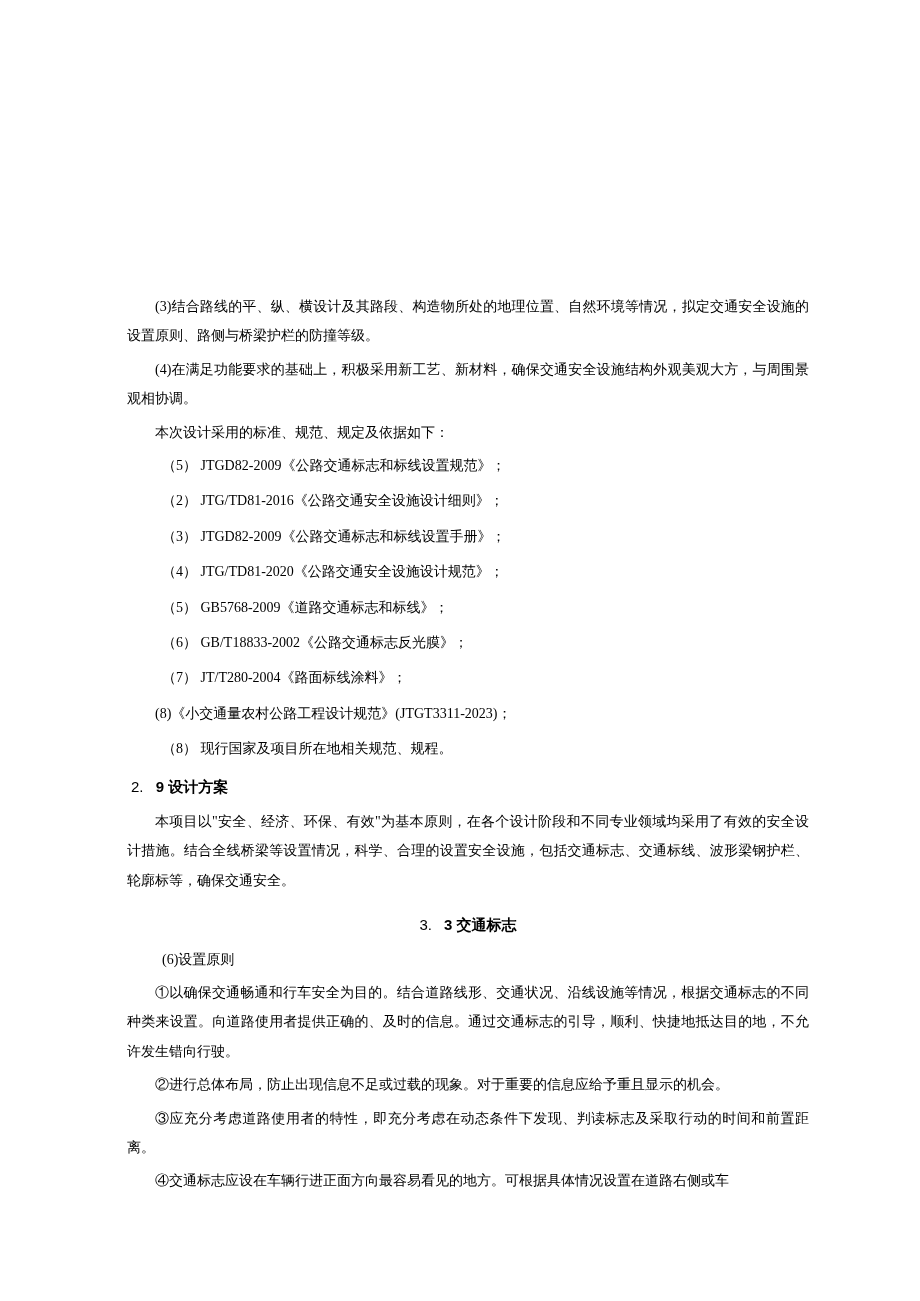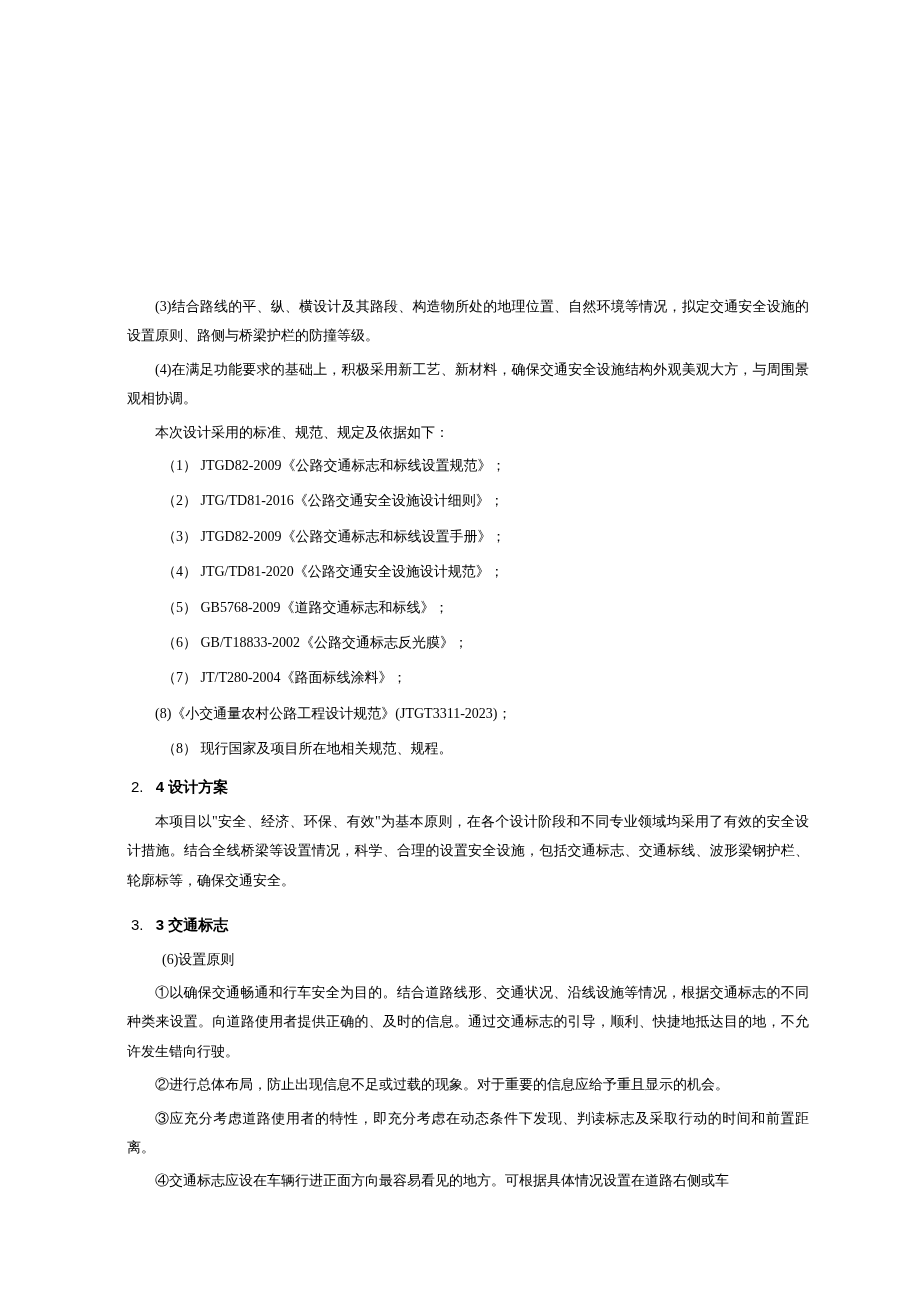--- a/index.html
+++ b/index.html
@@ -53,37 +53,37 @@
       text-align: justify;
     }
   </style>
 </head>
 <body>
 
 <div class="para">(3)结合路线的平、纵、横设计及其路段、构造物所处的地理位置、自然环境等情况，拟定交通安全设施的设置原则、路侧与桥梁护栏的防撞等级。</div>
 <div class="para">(4)在满足功能要求的基础上，积极采用新工艺、新材料，确保交通安全设施结构外观美观大方，与周围景观相协调。</div>
 <div class="para">本次设计采用的标准、规范、规定及依据如下：</div>
 
-<div class="list-item">（1）  JTGD82-2009《公路交通标志和标线设置规范》；</div>
+<div class="list-item">（5）  JTGD82-2009《公路交通标志和标线设置规范》；</div>
 <div class="list-item">（2）  JTG/TD81-2016《公路交通安全设施设计细则》；</div>
 <div class="list-item">（3）  JTGD82-2009《公路交通标志和标线设置手册》；</div>
 <div class="list-item">（4）  JTG/TD81-2020《公路交通安全设施设计规范》；</div>
 <div class="list-item">（5）  GB5768-2009《道路交通标志和标线》；</div>
 <div class="list-item">（6）  GB/T18833-2002《公路交通标志反光膜》；</div>
 <div class="list-item">（7）  JT/T280-2004《路面标线涂料》；</div>
 <div class="list-item-more">(8)《小交通量农村公路工程设计规范》(JTGT3311-2023)；</div>
 <div class="list-item">（8）  现行国家及项目所在地相关规范、规程。</div>
 
 <div class="heading-2">
   <span>2.</span>
-  <span class="bold-part">4 设计方案</span>
+  <span class="bold-part">9 设计方案</span>
 </div>
 <div class="para">本项目以"安全、经济、环保、有效"为基本原则，在各个设计阶段和不同专业领域均采用了有效的安全设计措施。结合全线桥梁等设置情况，科学、合理的设置安全设施，包括交通标志、交通标线、波形梁钢护栏、轮廓标等，确保交通安全。</div>
 
-<div class="heading-2" style="margin-top:14px;">
+<div class="heading-2" style="margin-top:14px;text-align:center;">
   <span>3.</span>
   <span class="bold-part">3 交通标志</span>
 </div>
 <div class="sub-label">(6)设置原则</div>
 <div class="circle-para">①以确保交通畅通和行车安全为目的。结合道路线形、交通状况、沿线设施等情况，根据交通标志的不同种类来设置。向道路使用者提供正确的、及时的信息。通过交通标志的引导，顺利、快捷地抵达目的地，不允许发生错向行驶。</div>
 <div class="circle-para-short">②进行总体布局，防止出现信息不足或过载的现象。对于重要的信息应给予重且显示的机会。</div>
 <div class="circle-para">③应充分考虑道路使用者的特性，即充分考虑在动态条件下发现、判读标志及采取行动的时间和前置距离。</div>
 <div class="circle-para">④交通标志应设在车辆行进正面方向最容易看见的地方。可根据具体情况设置在道路右侧或车</div>
 
 </body></html>

